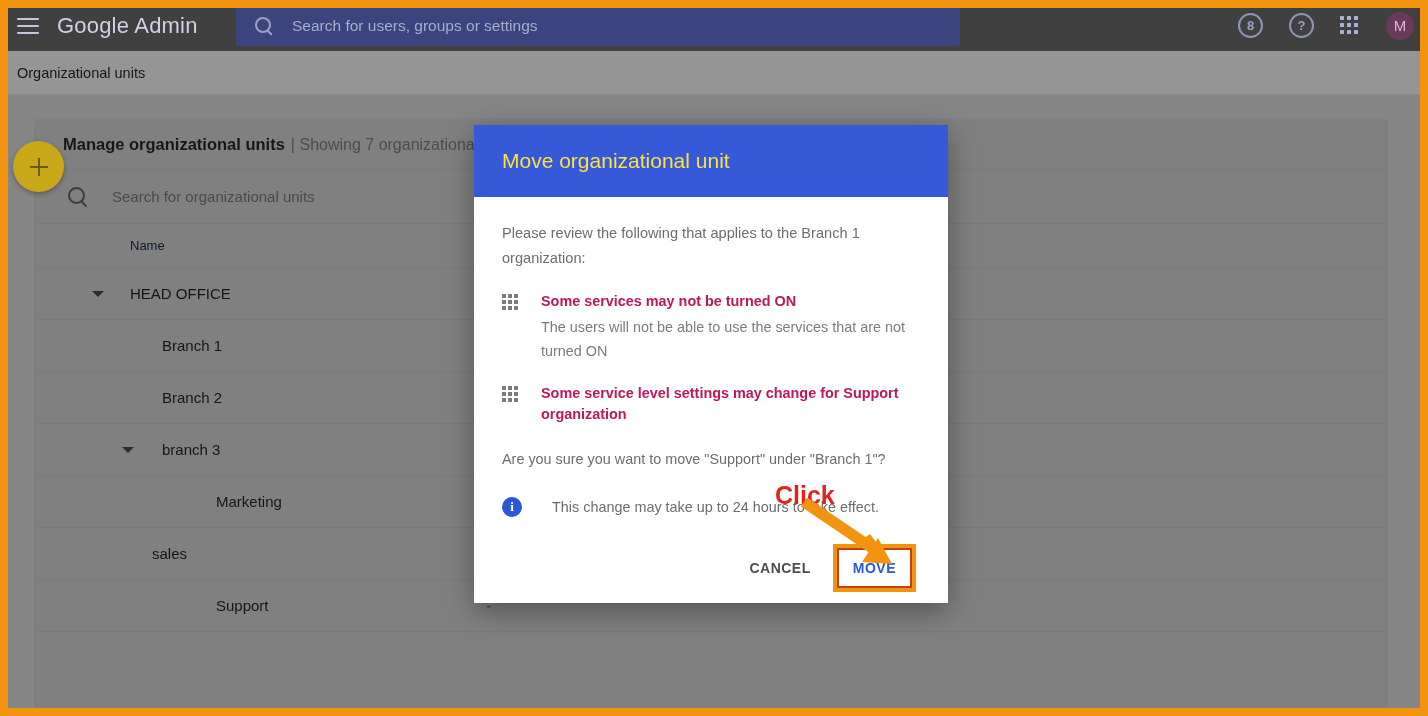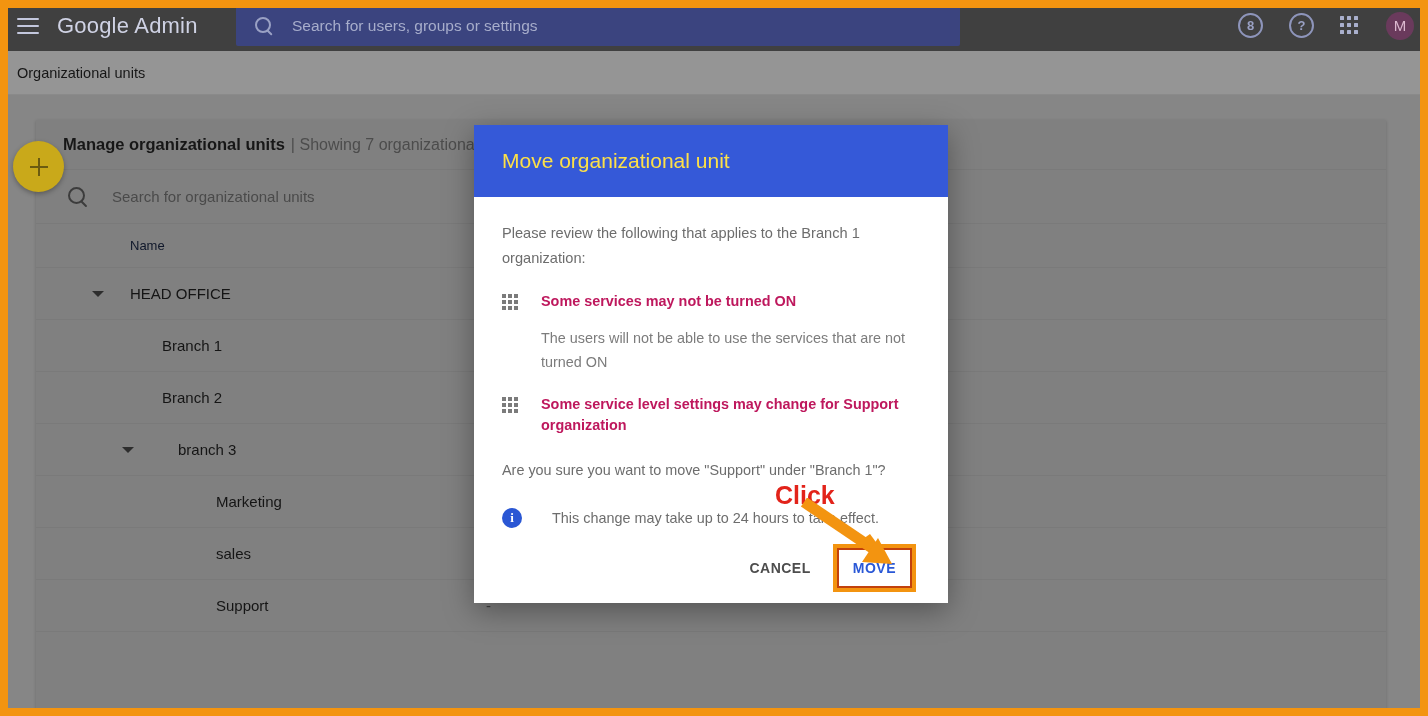--- a/index.html
+++ b/index.html
@@ -206,21 +206,21 @@
     width: 20px; height: 20px; margin-right: 19px; margin-top: 3px;
     display: grid; grid-template-columns: repeat(3, 4px); grid-template-rows: repeat(3, 4px);
     gap: 2px; flex: 0 0 auto;
   }
   .bullet .bicon i { display:block; width:4px; height:4px; background:#7b7b7b; }
   .bullet .btxt { max-width: 370px; }
   .bullet .btitle {
     font-size: 14.4px; color: #be185d; font-weight: bold; line-height: 21px;
   }
   .bullet .bdesc {
-    font-size: 14.4px; color: #7c7c7c; line-height: 24px; margin-top: 14px;
+    font-size: 14.4px; color: #7c7c7c; line-height: 24px; margin-top: 3px;
   }
   .dlg-confirm {
     margin-top: 26px; font-size: 14.4px; color: #6d6d6d;
   }
   .dlg-note {
     margin-top: 30px; display: flex; align-items: center;
   }
   .info-icon {
     width: 20px; height: 20px; border-radius: 50%;
     background: #2a57d4; color: #fff;
@@ -350,33 +350,33 @@
             <div class="row">
               <div class="caret-slot" style="padding-left: 86px;"></div>
               <div class="name" style="margin-left: 32px;">Branch 2</div>
               <div style="flex: 1 1 0%;"></div>
               <div class="dash" style="width: 900px;">-</div>
             </div>
             <div class="row">
               <div class="caret-slot" style="padding-left: 86px;">
                 <div class="caret"></div>
               </div>
-              <div class="name" style="margin-left: 48px;">branch 3</div>
+              <div class="name" style="margin-left: 32px;">branch 3</div>
               <div style="flex: 1 1 0%;"></div>
               <div class="dash" style="width: 900px;">-</div>
             </div>
             <div class="row">
               <div class="caret-slot" style="padding-left: 116px;"></div>
               <div class="name" style="margin-left: 64px;">Marketing</div>
               <div style="flex: 1 1 0%;"></div>
               <div class="dash" style="width: 900px;">-</div>
             </div>
             <div class="row">
               <div class="caret-slot" style="padding-left: 116px;"></div>
-              <div class="name" style="margin-left: 64px;">sales</div>
+              <div class="name" style="">sales</div>
               <div style="flex: 1 1 0%;"></div>
               <div class="dash" style="width: 900px;">-</div>
             </div>
             <div class="row">
               <div class="caret-slot" style="padding-left: 116px;"></div>
               <div class="name" style="margin-left: 64px;">Support</div>
               <div style="flex: 1 1 0%;"></div>
               <div class="dash" style="width: 900px;">-</div>
             </div>
           </div>

